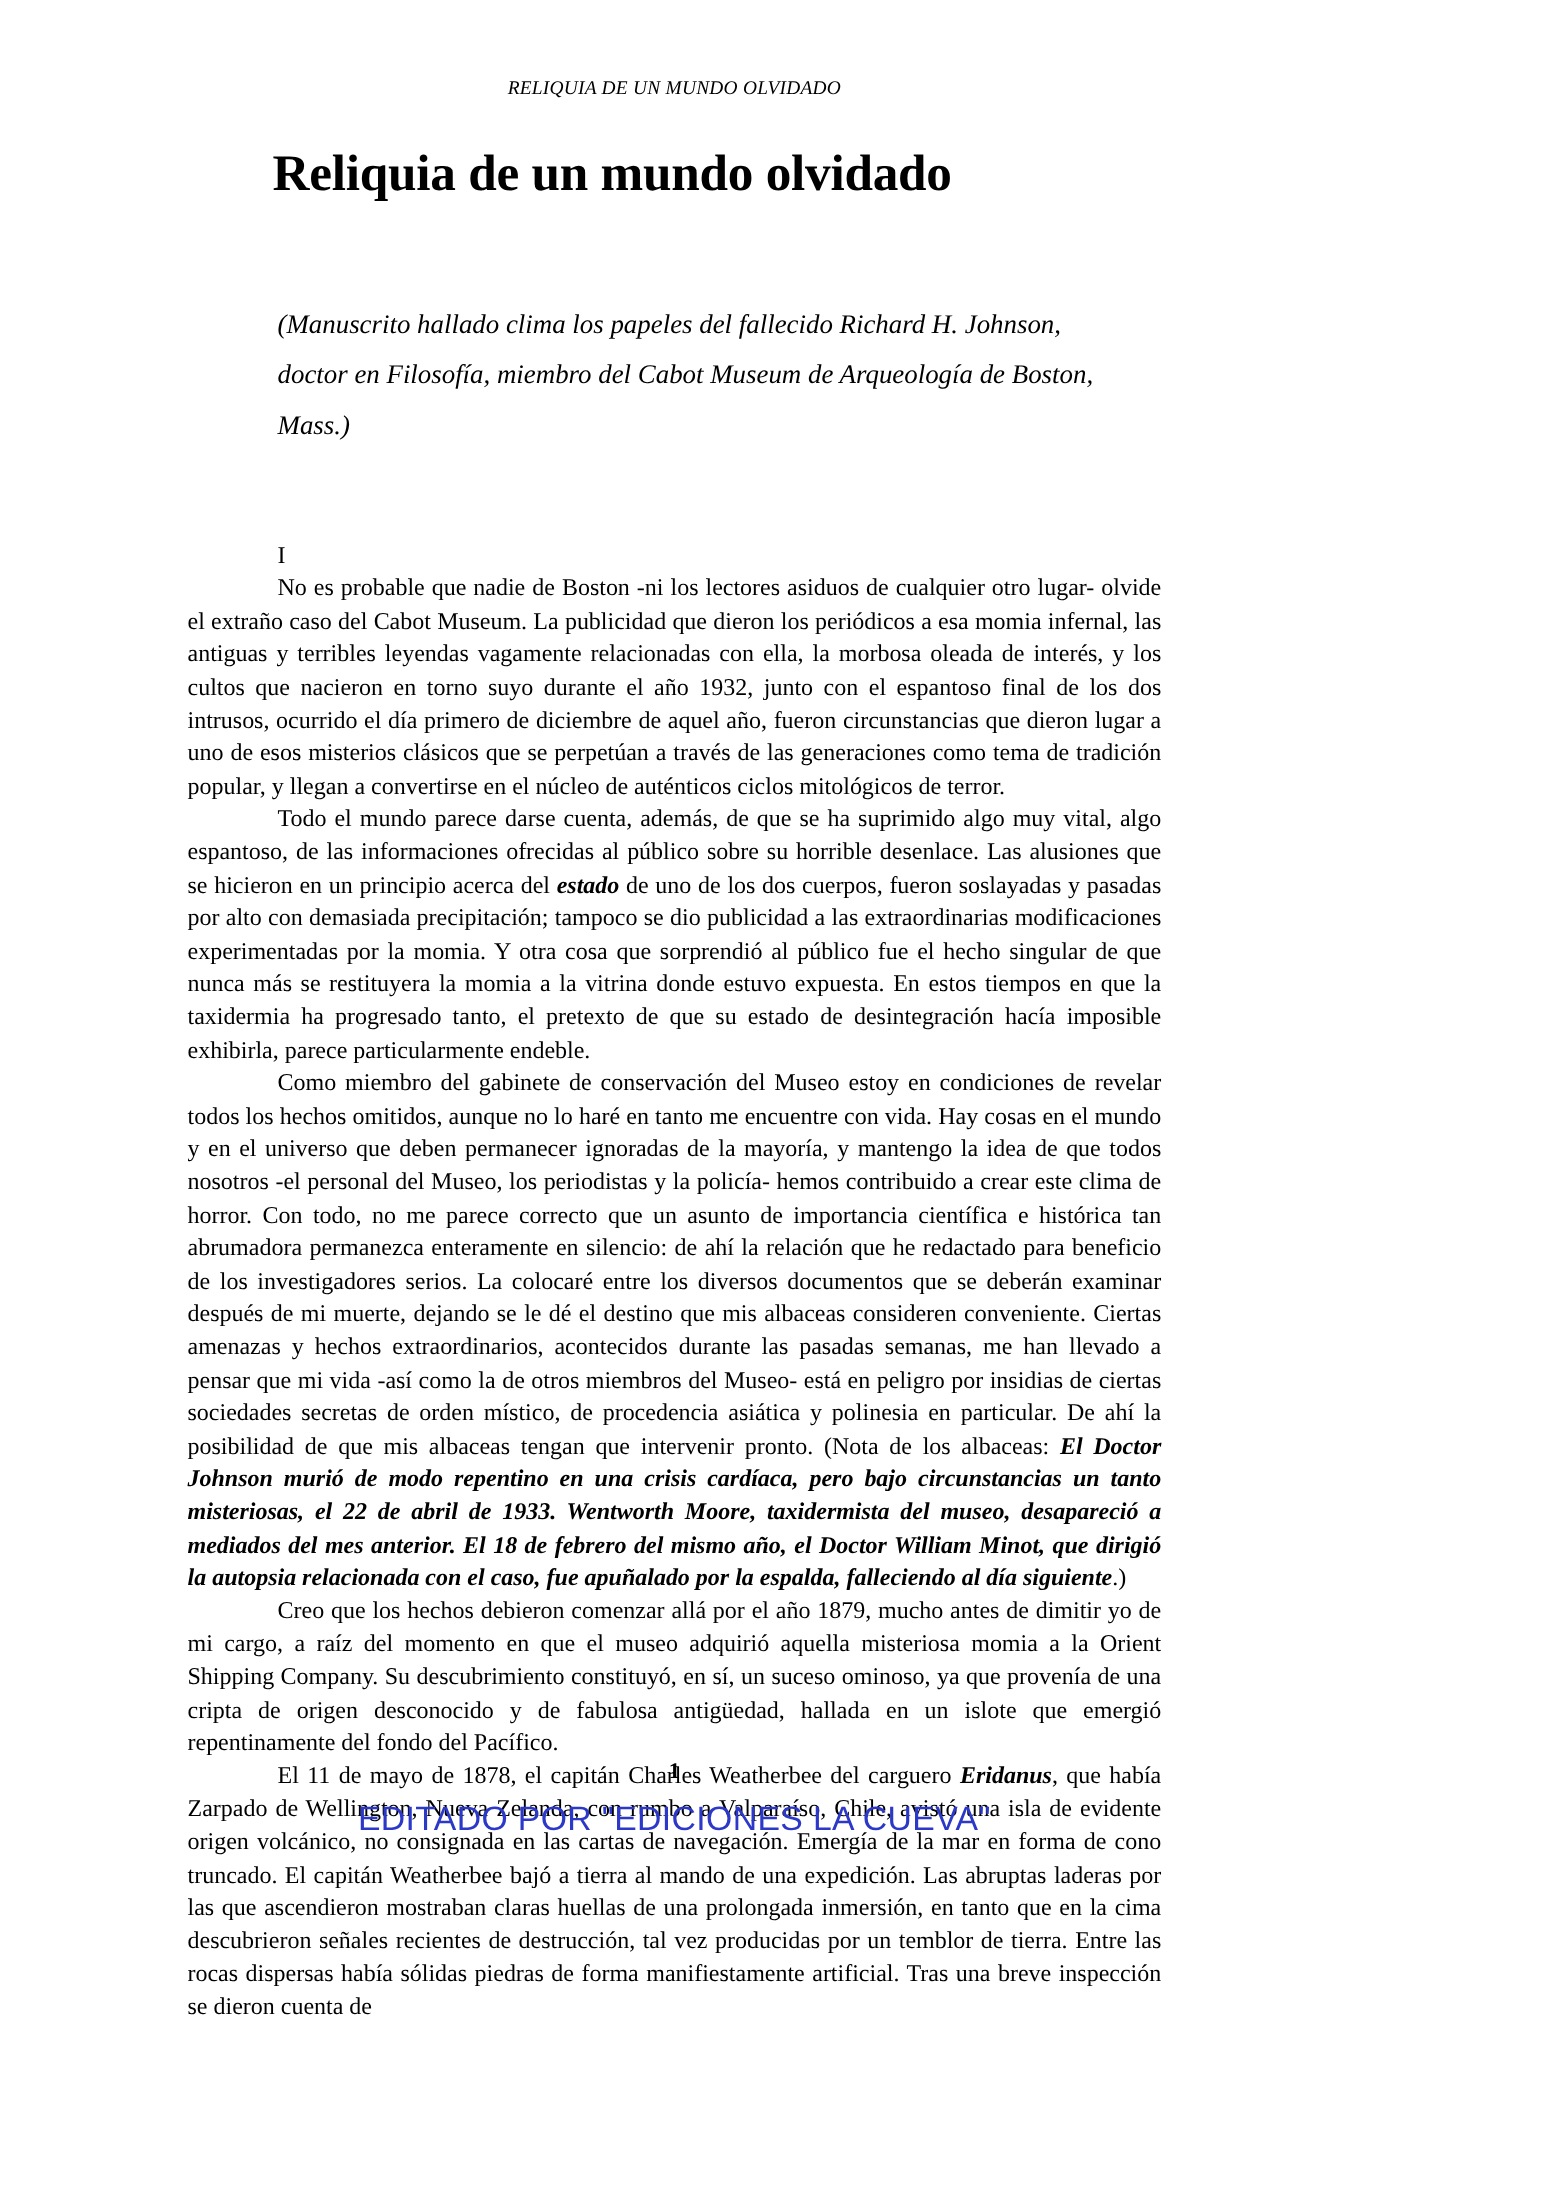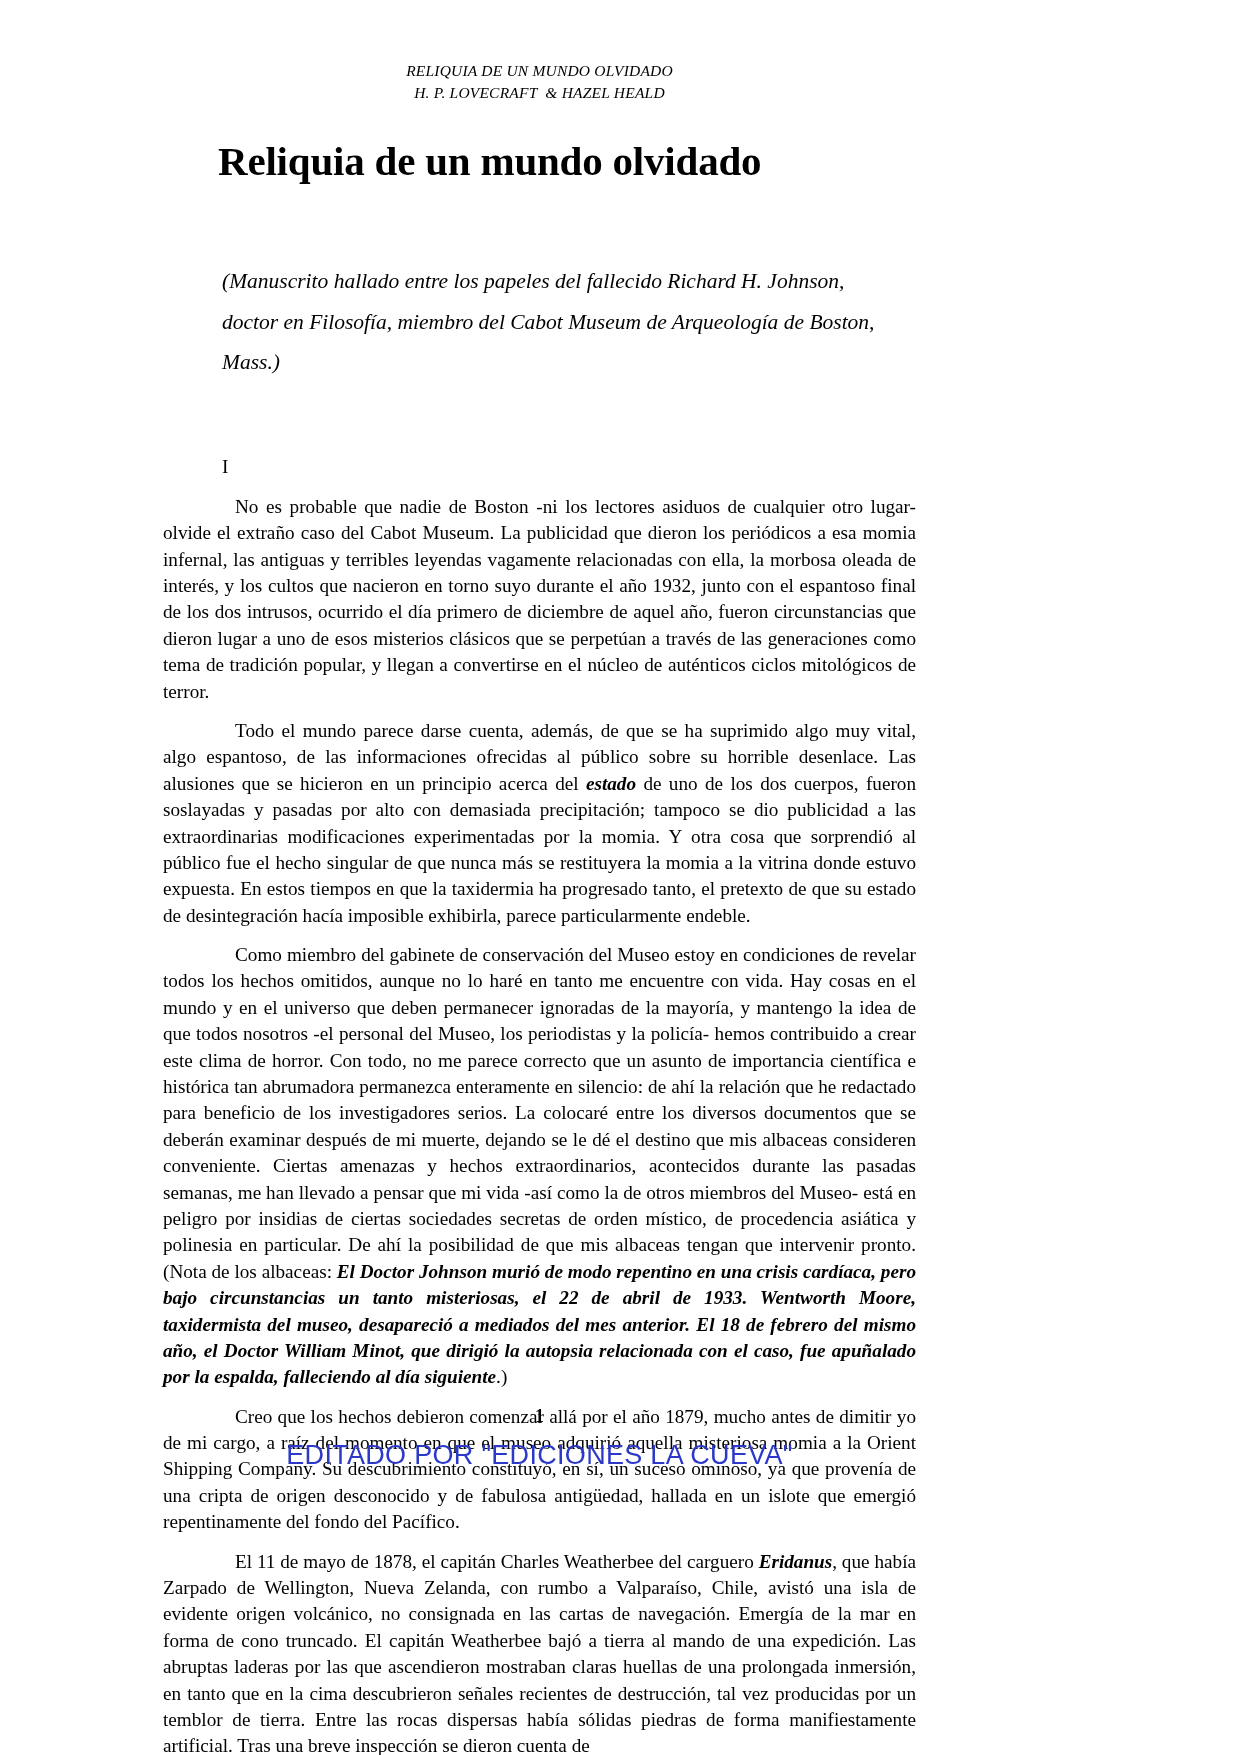--- a/index.html
+++ b/index.html
@@ -72,21 +72,21 @@
     font-size: 19.2px;
     line-height: 1.375;
     text-align: justify;
   }
   .section-mark {
     text-indent: 72px;
     margin: 0;
     text-align: left;
   }
   .body-text p.para {
-    margin: 13px;
+    margin: 0;
     text-indent: 72px;
     text-align: justify;
     hyphens: none;
   }
   .ital { font-style: italic; font-weight: bold; }
 
   
   .page-number {
     position: absolute;
     left: 0;
@@ -110,29 +110,28 @@
     letter-spacing: 0.3px;
   }
 </style>
 </head>
 <body>
 
 <div class="page">
 
   <div class="running-header">
     <div>RELIQUIA DE UN MUNDO OLVIDADO</div>
-    <div>H. P. LOVECRAFT  &amp; HAZEL HEALD</div>
   </div>
 
   <div class="title-block">
     <div class="doc-title">Reliquia de un mundo olvidado</div>
   </div>
 
   <div class="manuscript-note">
-    <p>(Manuscrito hallado entre los papeles del fallecido Richard H. Johnson,</p>
+    <p>(Manuscrito hallado clima los papeles del fallecido Richard H. Johnson,</p>
     <p>doctor en Filosofía, miembro del Cabot Museum de Arqueología de Boston, Mass.)</p>
   </div>
 
   <div class="body-text">
 
     <p class="section-mark">I</p>
 
     <p class="para">No es probable que nadie de Boston -ni los lectores asiduos de cualquier otro lugar- olvide el extraño caso del Cabot Museum. La publicidad que dieron los periódicos a esa momia infernal, las antiguas y terribles leyendas vagamente relacionadas con ella, la morbosa oleada de interés, y los cultos que nacieron en torno suyo durante el año 1932, junto con el espantoso final de los dos intrusos, ocurrido el día primero de diciembre de aquel año, fueron circunstancias que dieron lugar a uno de esos misterios clásicos que se perpetúan a través de las generaciones como tema de tradición popular, y llegan a convertirse en el núcleo de auténticos ciclos mitológicos de terror.</p>
 
     <p class="para"><span>Todo el mundo parece darse cuenta, además, de que se ha suprimido algo muy vital, algo espantoso, de las informaciones ofrecidas al público sobre su horrible desenlace. Las alusiones que se hicieron en un principio acerca del </span><span class="ital">estado</span><span> de uno de los dos cuerpos, fueron soslayadas y pasadas por alto con demasiada precipitación; tampoco se dio publicidad a las extraordinarias modificaciones experimentadas por la momia. Y otra cosa que sorprendió al público fue el hecho singular de que nunca más se restituyera la momia a la vitrina donde estuvo expuesta. En estos tiempos en que la taxidermia ha progresado tanto, el pretexto de que su estado de desintegración hacía imposible exhibirla, parece particularmente endeble.</span></p>

